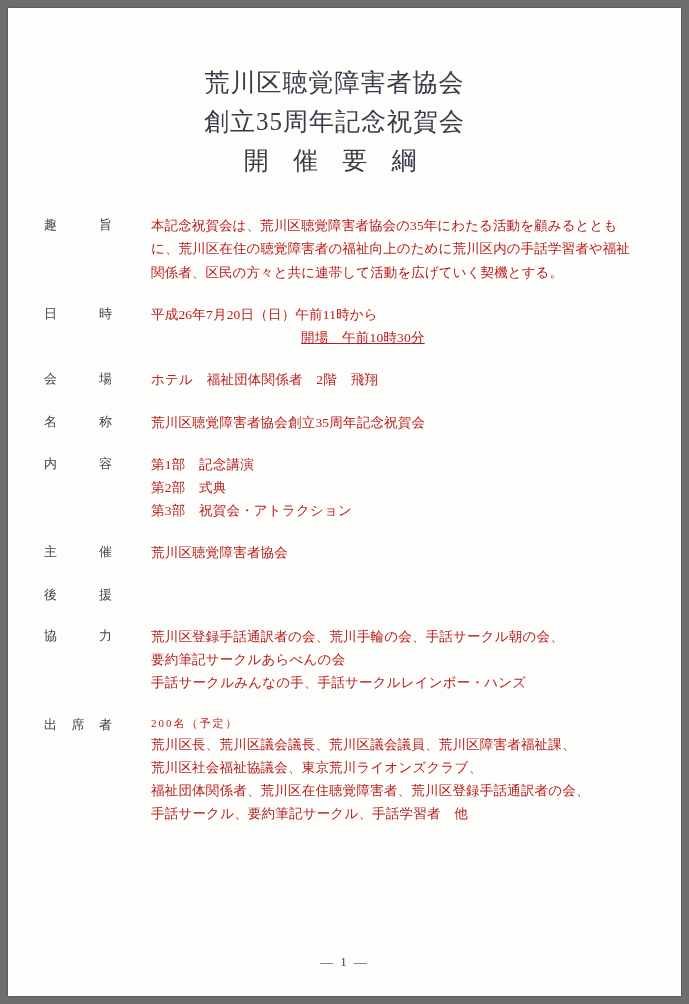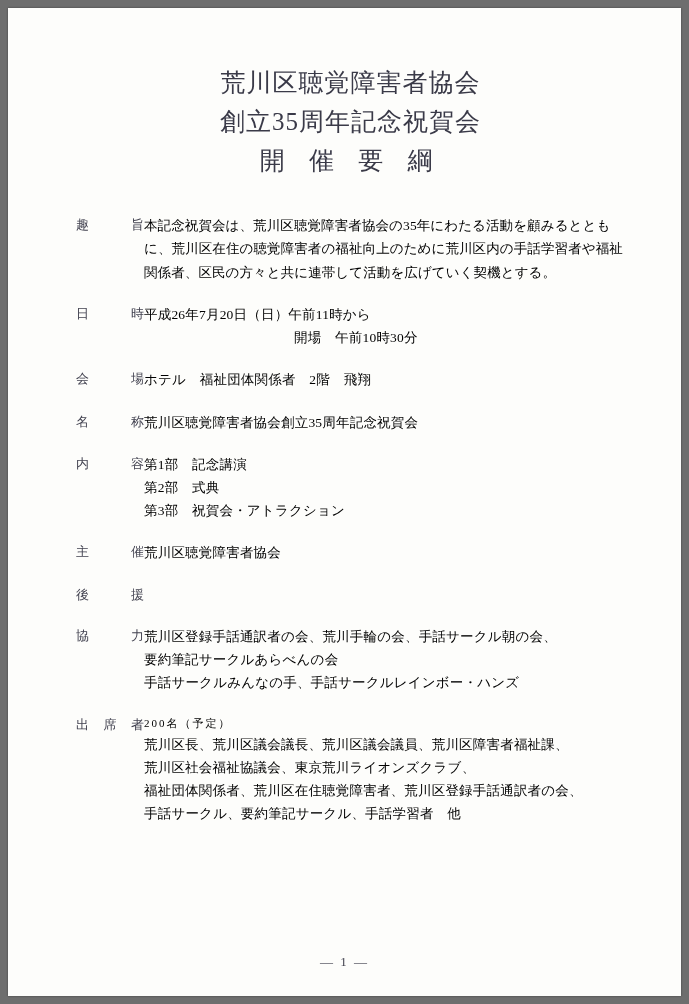--- a/index.html
+++ b/index.html
@@ -21,21 +21,21 @@
     height: 988px;
     background: #fdfdfb;
     box-shadow: 0 0 2px rgba(0,0,0,0.4);
   }
   .inner {
     position: absolute;
     left: 0;
     top: 0;
     right: 0;
     bottom: 0;
-    padding: 48px 52px 0 64px;
+    padding: 48px 52px 0 32px;
     box-sizing: border-box;
     color: #3b3b4a;
   }
   
   .title-block {
     text-align: center;
     margin-top: 8px;
   }
   .title-line {
     font-size: 25px;
@@ -66,32 +66,34 @@
     font-size: 13px;
     color: #41414f;
     padding-left: 4px;
     box-sizing: border-box;
     letter-spacing: 0;
   }
   .row .label.two span { }
   .row .label.three { letter-spacing: 0; }
   .row .content {
     flex: 1 1 auto;
-    color: #000000;
+    color: #b91c1c;
     letter-spacing: 0.2px;
+    margin-left: 39px;
   }
   .row .content .ln {
     display: block;
     white-space: pre;
   }
   .row.purpose .content .ln { letter-spacing: 0.1px; }
   .row.date .content .ln2 {
     display: block;
     padding-left: 150px;
     white-space: pre;
+    text-decoration: underline;
   }
   .row.attendees .content .ln.first {
     font-size: 11px;
     letter-spacing: 2px;
   }
   
   .footer {
     position: absolute;
     bottom: 26px;
     left: 0;

